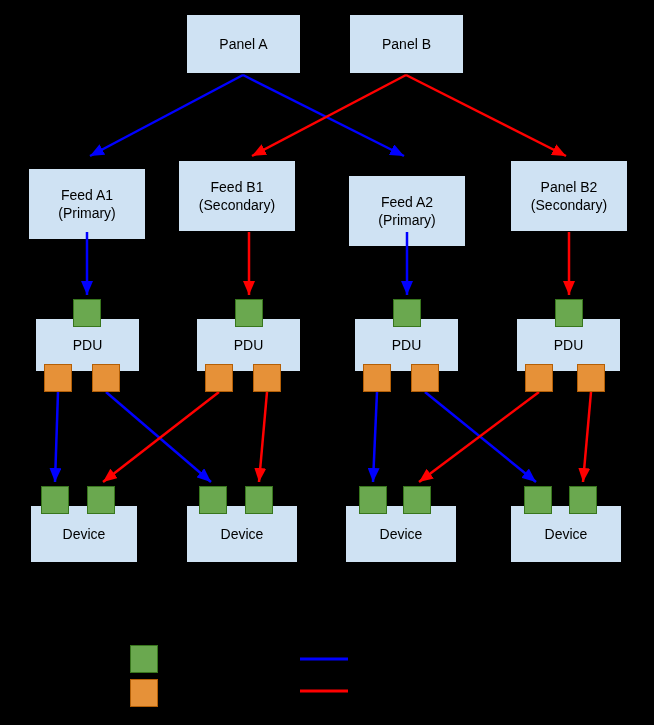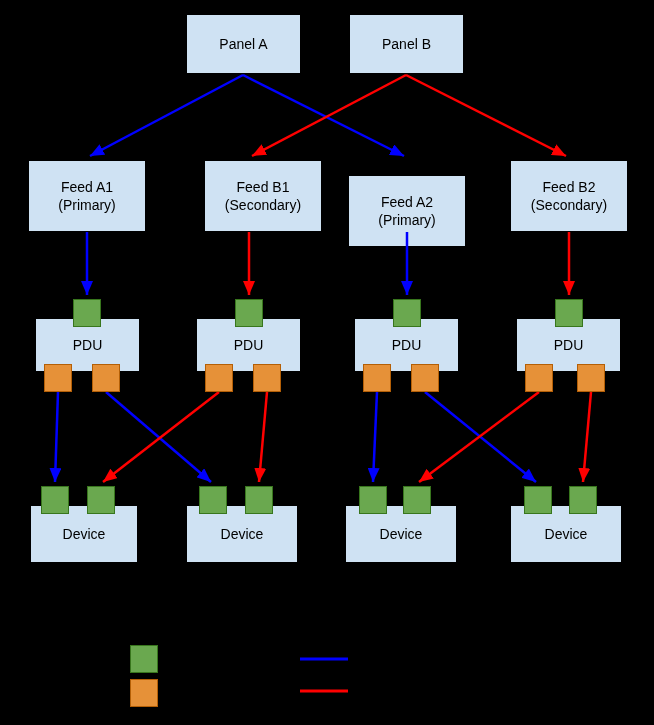--- a/index.html
+++ b/index.html
@@ -25,34 +25,34 @@
 
 <div class="canvas">
 
   <div class="node" style="left:186px;top:14px;width:115px;height:60px">
     <span>Panel A</span>
   </div>
   <div class="node" style="left:349px;top:14px;width:115px;height:60px">
     <span>Panel B</span>
   </div>
 
-  <div class="node" style="left:28px;top:160px;width:118px;height:72px">
+  <div class="node" style="left:28px;top:168px;width:118px;height:72px">
     <span>Feed A1</span>
     <span>(Primary)</span>
   </div>
-  <div class="node" style="left:204px;top:160px;width:118px;height:72px">
+  <div class="node" style="left:178px;top:160px;width:118px;height:72px">
     <span>Feed B1</span>
     <span>(Secondary)</span>
   </div>
   <div class="node" style="left:348px;top:175px;width:118px;height:72px">
     <span>Feed A2</span>
     <span>(Primary)</span>
   </div>
   <div class="node" style="left:510px;top:160px;width:118px;height:72px">
-    <span>Feed B2</span>
+    <span>Panel B2</span>
     <span>(Secondary)</span>
   </div>
 
   <div class="node" style="left:35px;top:318px;width:105px;height:54px">
     <span>PDU</span>
   </div>
   <div class="node" style="left:196px;top:318px;width:105px;height:54px">
     <span>PDU</span>
   </div>
   <div class="node" style="left:354px;top:318px;width:105px;height:54px">

